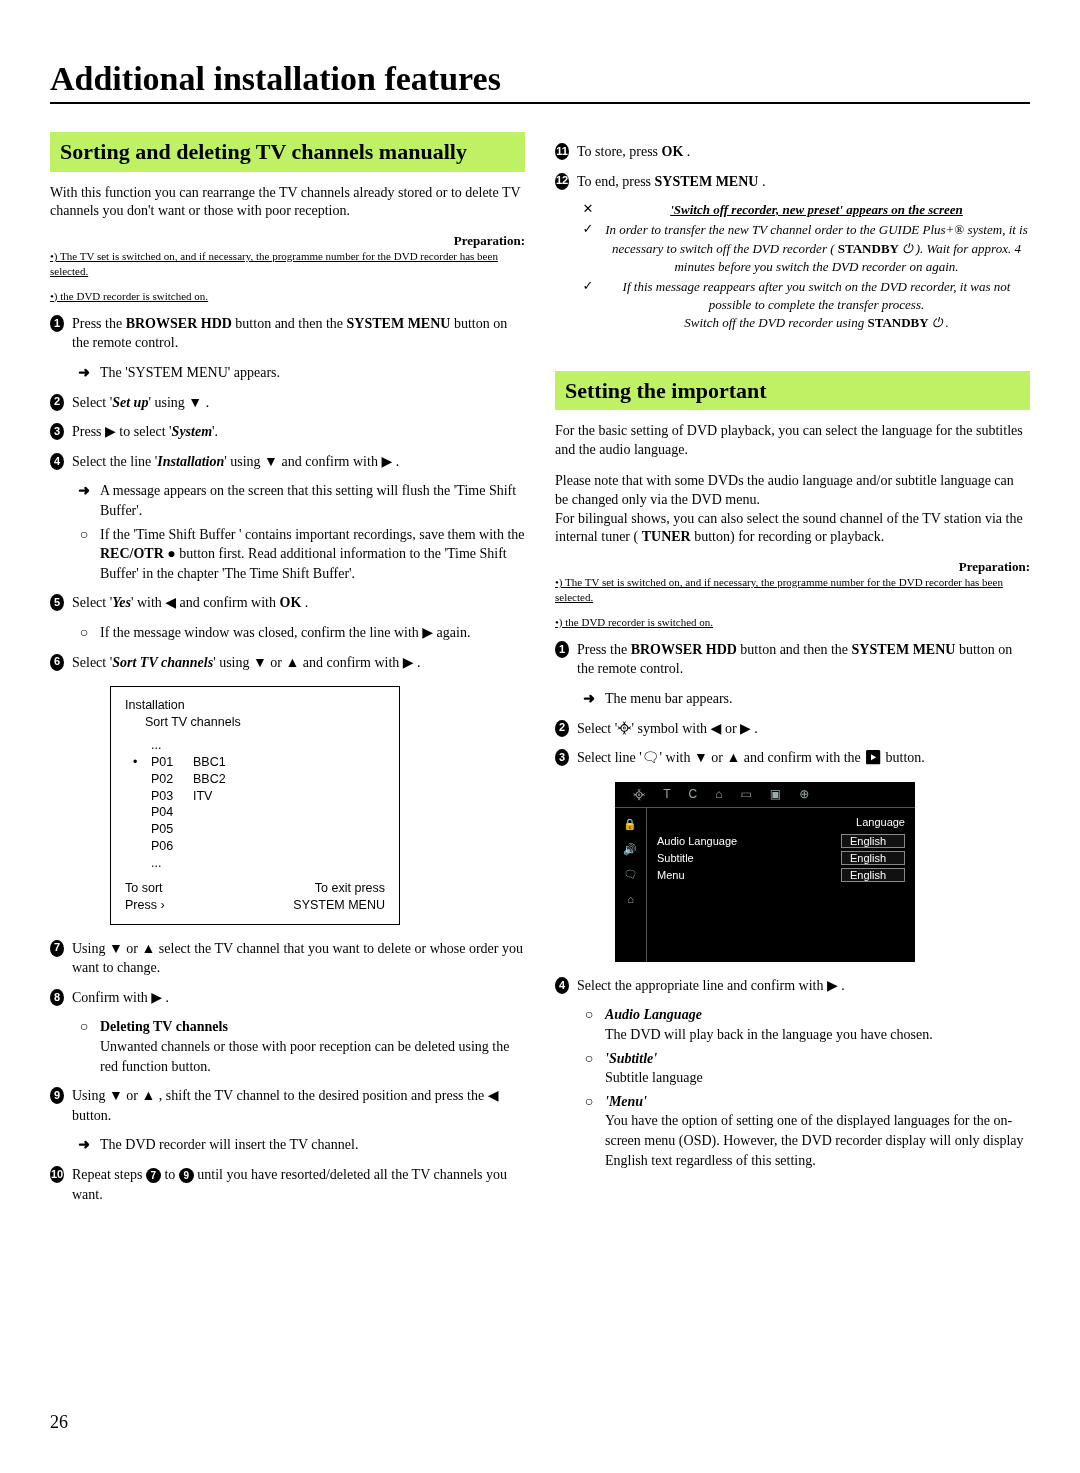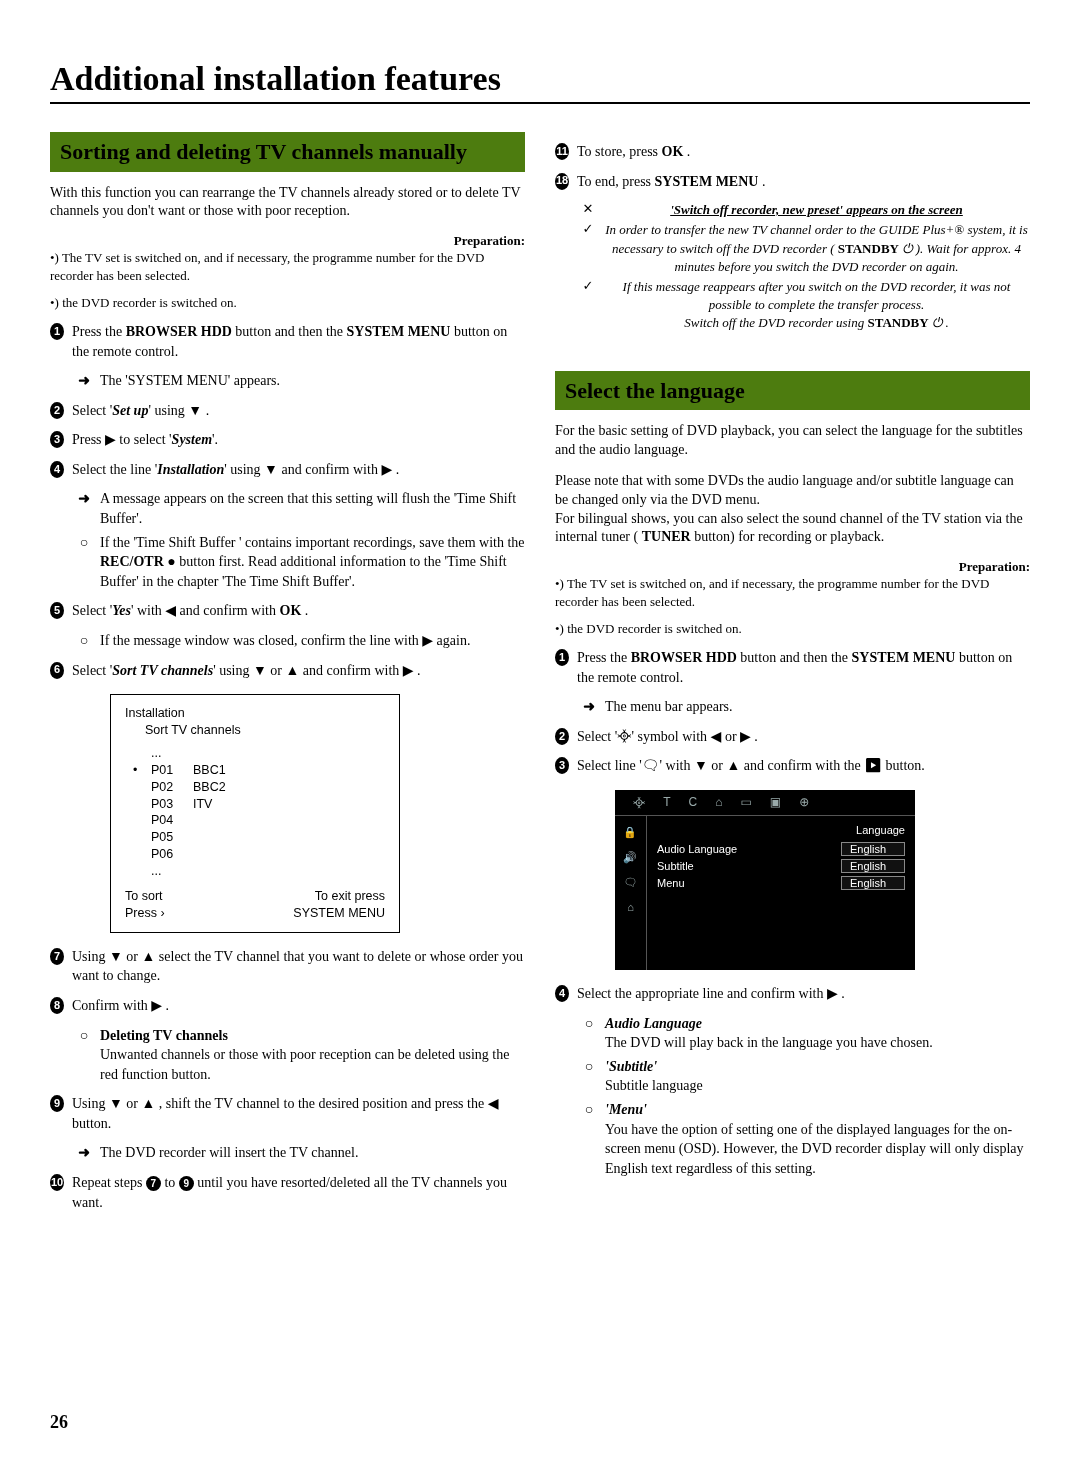--- a/index.html
+++ b/index.html
@@ -15,30 +15,30 @@
   .page-title {
     font-size: 34px;
     font-weight: bold;
     border-bottom: 2px solid #000;
     padding-bottom: 4px;
     margin-bottom: 28px;
   }
   .columns { display: flex; gap: 30px; }
   .col { flex: 1; min-width: 0; }
   .section-heading {
-    background: #4d7c0f;
+    background: #bef264;
     font-size: 22px;
     font-weight: bold;
     padding: 6px 10px;
     margin-bottom: 12px;
     line-height: 1.25;
   }
   .intro { font-size: 14px; margin-bottom: 12px; line-height: 1.35; }
   .prep-label { font-weight: bold; font-size: 13px; margin-top: 6px; text-align: right; }
-  .prep-text { font-size: 13px; line-height: 1.35; margin-bottom: 10px; }
+  .prep-text { font-size: 11px; line-height: 1.35; margin-bottom: 10px; text-decoration: underline; }
   .step { display: flex; align-items: flex-start; gap: 8px; margin: 10px 0; font-size: 14px; line-height: 1.4; }
   .step-num {
     background: #000; color: #fff; border-radius: 50%;
     width: 14px; height: 17px; font-size: 11px; font-weight: bold;
     display: inline-flex; align-items: center; justify-content: center;
     flex-shrink: 0; margin-top: 1px;
     font-family: Arial, sans-serif;
   }
   .step-body { flex: 1; }
   .sub { display: flex; align-items: flex-start; gap: 8px; margin: 4px 0 4px 26px; font-size: 14px; line-height: 1.4; }
@@ -78,21 +78,21 @@
   .lang-body { position:absolute; left:32px; right:0; top:26px; bottom:0; padding:8px 10px; }
   .lang-title { text-align:right; margin-bottom:6px; }
   .lang-row { display:flex; justify-content:space-between; align-items:center; margin:3px 0;}
   .lang-row .val { border:1px solid #888; padding:0 8px; min-width:64px; text-align:left; background:#111;}
   .inline-num {
     background:#000; color:#fff; border-radius:50%;
     width:15px; height:15px; font-size:10px; font-weight:bold;
     display:inline-flex; align-items:center; justify-content:center;
     font-family: Arial, sans-serif; vertical-align:middle;
   }
-  .page-num { position:absolute; bottom:40px; left:50px; font-weight:bold; font-size:18px;text-align:center; }
+  .page-num { position:absolute; bottom:40px; left:50px; font-weight:normal; font-size:18px;text-align:center; }
   .arrow { font-family: Arial, sans-serif; }
   .icon-sym { font-family: Arial, sans-serif; }
 </style>
 </head>
 <body>
 
 <div class="page-title">Additional installation features</div>
 
 <div class="columns">
 
@@ -243,40 +243,40 @@
   </div>
 
   <div class="col">
 
     <div class="step">
       <span class="step-num">11</span>
       <div class="step-body"><span>To store, press </span><span class="bold">OK</span><span> .</span></div>
     </div>
 
     <div class="step">
-      <span class="step-num">18</span>
+      <span class="step-num">12</span>
       <div class="step-body"><span>To end, press </span><span class="bold">SYSTEM MENU</span><span> .</span></div>
     </div>
 
     <div class="note-row">
       <span class="note-mark icon-sym">✕</span>
       <span class="note-body underline-bold">'Switch off recorder, new preset' appears on the screen</span>
     </div>
     <div class="note-row">
       <span class="note-mark icon-sym">✓</span>
       <span class="note-body"><span>In order to transfer the new TV channel order to the GUIDE Plus+® system, it is necessary to switch off the DVD recorder ( </span><span class="bold" style="font-style:normal">STANDBY</span><span> ⏻ ). Wait for approx. 4 minutes before you switch the DVD recorder on again.</span></span>
     </div>
     <div class="note-row">
       <span class="note-mark icon-sym">✓</span>
       <span class="note-body"><span>If this message reappears after you switch on the DVD recorder, it was not possible to complete the transfer process.</span><br><span>Switch off the DVD recorder using </span><span class="bold" style="font-style:normal">STANDBY</span><span> ⏻ .</span></span>
     </div>
 
     <div style="height:36px"></div>
 
-    <div class="section-heading">Select the language</div>
+    <div class="section-heading">Setting the important</div>
 
     <p class="intro">For the basic setting of DVD playback, you can select the language for the subtitles and the audio language.</p>
     <p class="intro">
       <span>Please note that with some DVDs the audio language and/or subtitle language can be changed only via the DVD menu.</span><br>
       <span>For bilingual shows, you can also select the sound channel of the TV station via the internal tuner ( </span><span class="bold">TUNER</span><span> button) for recording or playback.</span>
     </p>
 
     <p class="prep-label">Preparation:</p>
     <p class="prep-text">•) The TV set is switched on, and if necessary, the programme number for the DVD recorder has been selected.</p>
     <p class="prep-text">•) the DVD recorder is switched on.</p>

